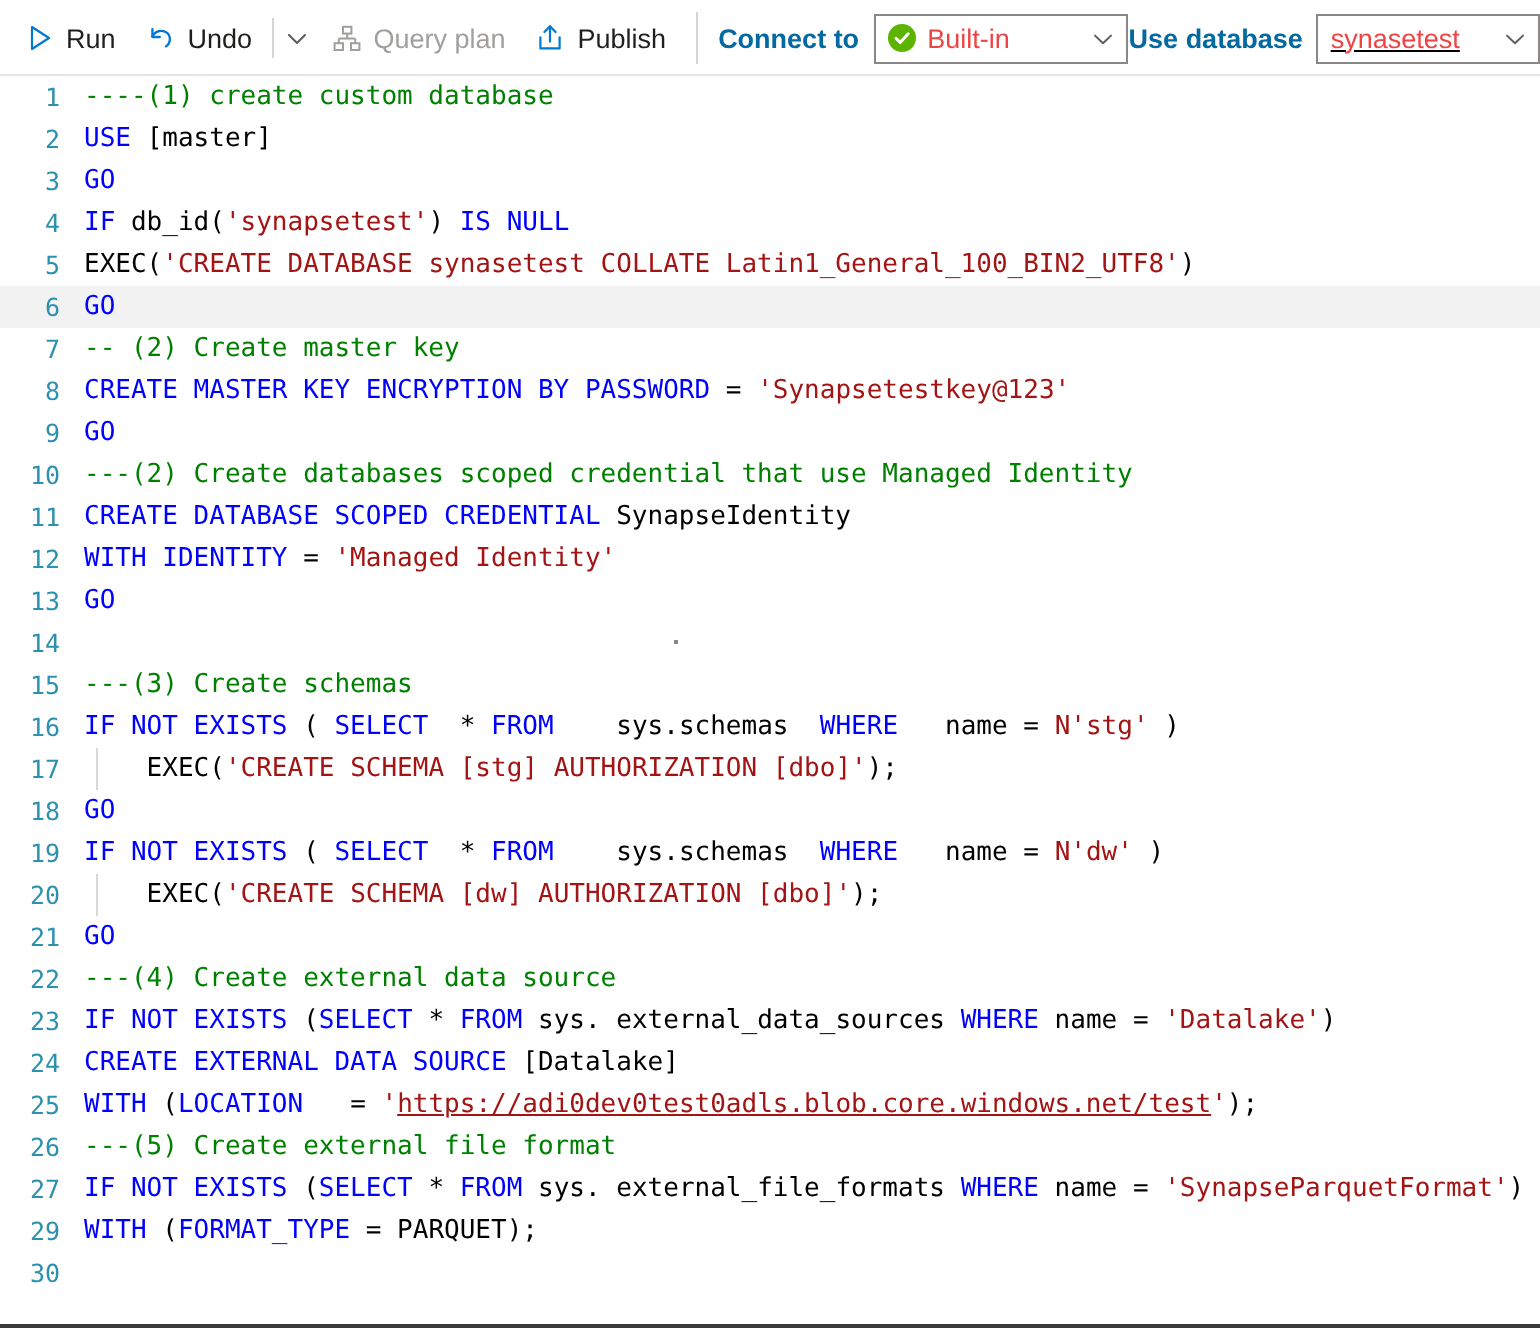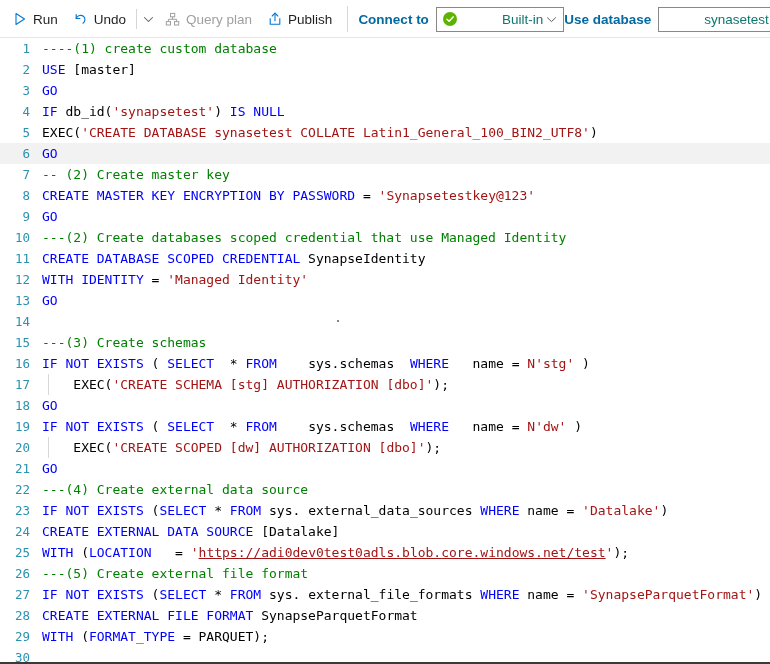--- a/index.html
+++ b/index.html
@@ -32,25 +32,25 @@
   }
   .tb-div{width:1px;height:26px;background:#d6d6d6;margin:0 10px 0 8px;flex:0 0 auto;}
 
   .tb-label{font-size:13.5px;color:#0369a1;font-weight:bold;white-space:nowrap;margin-right:7px;}
 
   .combo{
     height:25px;border:1px solid #8a8886;background:#fff;display:flex;align-items:center;
     box-sizing:border-box;padding:0 4px 0 6px;cursor:pointer;position:relative;
   }
   .combo .cb-text{
-    font-size:13.5px;color:#0f766e;white-space:nowrap;overflow:hidden;text-overflow:ellipsis;flex:1 1 auto;margin-left:39px;
+    font-size:13.5px;color:#ef4444;white-space:nowrap;overflow:hidden;text-overflow:ellipsis;flex:1 1 auto;
   }
   .combo .cb-caret{width:16px;flex:0 0 auto;display:flex;align-items:center;justify-content:center;}
   .combo-builtin{width:156px;}
-  .combo-db{width:136px;}
+  .combo-db{width:136px;text-decoration:underline;}
   .statusdot{
     width:14px;height:14px;border-radius:50%;background:#5cb300;flex:0 0 auto;
     margin-right:6px;display:flex;align-items:center;justify-content:center;
   }
 
   
   .editor{
     flex:1 1 auto;position:relative;overflow:hidden;background:#ffffff;
     font-family:"DejaVu Sans Mono","Liberation Mono",monospace;
   }
@@ -182,27 +182,26 @@
       <div class="code-row"><div class="gutter">10</div><div class="codetext"><span class="cmt">---(2) Create databases scoped credential that use Managed Identity</span></div></div>
       <div class="code-row"><div class="gutter">11</div><div class="codetext"><span class="kw">CREATE DATABASE SCOPED CREDENTIAL </span><span class="pl">SynapseIdentity</span></div></div>
       <div class="code-row"><div class="gutter">12</div><div class="codetext"><span class="kw">WITH IDENTITY </span><span class="pl">= </span><span class="str">'Managed Identity'</span></div></div>
       <div class="code-row"><div class="gutter">13</div><div class="codetext"><span class="kw">GO</span></div></div>
       <div class="code-row"><div class="gutter">14</div><div class="codetext"><span class="pl"></span></div><div class="dot14"></div></div>
       <div class="code-row"><div class="gutter">15</div><div class="codetext"><span class="cmt">---(3) Create schemas</span></div></div>
       <div class="code-row"><div class="gutter">16</div><div class="codetext"><span class="kw">IF NOT EXISTS </span><span class="pl">( </span><span class="kw">SELECT </span><span class="pl"> * </span><span class="kw">FROM</span><span class="pl">    sys.schemas  </span><span class="kw">WHERE</span><span class="pl">   name </span><span class="pl">= </span><span class="str">N'stg'</span><span class="pl"> )</span></div></div>
       <div class="code-row"><div class="gutter">17</div><div class="codetext"><span class="pl">    EXEC(</span><span class="str">'CREATE SCHEMA [stg] AUTHORIZATION [dbo]'</span><span class="pl">);</span></div><div class="indentguide"></div></div>
       <div class="code-row"><div class="gutter">18</div><div class="codetext"><span class="kw">GO</span></div></div>
       <div class="code-row"><div class="gutter">19</div><div class="codetext"><span class="kw">IF NOT EXISTS </span><span class="pl">( </span><span class="kw">SELECT </span><span class="pl"> * </span><span class="kw">FROM</span><span class="pl">    sys.schemas  </span><span class="kw">WHERE</span><span class="pl">   name </span><span class="pl">= </span><span class="str">N'dw'</span><span class="pl"> )</span></div></div>
-      <div class="code-row"><div class="gutter">20</div><div class="codetext"><span class="pl">    EXEC(</span><span class="str">'CREATE SCOPED [dw] AUTHORIZATION [dbo]'</span><span class="pl">);</span></div><div class="indentguide"></div></div>
+      <div class="code-row"><div class="gutter">20</div><div class="codetext"><span class="pl">    EXEC(</span><span class="str">'CREATE SCHEMA [dw] AUTHORIZATION [dbo]'</span><span class="pl">);</span></div><div class="indentguide"></div></div>
       <div class="code-row"><div class="gutter">21</div><div class="codetext"><span class="kw">GO</span></div></div>
       <div class="code-row"><div class="gutter">22</div><div class="codetext"><span class="cmt">---(4) Create external data source</span></div></div>
       <div class="code-row"><div class="gutter">23</div><div class="codetext"><span class="kw">IF NOT EXISTS </span><span class="pl">(</span><span class="kw">SELECT </span><span class="pl">* </span><span class="kw">FROM </span><span class="pl">sys. external_data_sources </span><span class="kw">WHERE </span><span class="pl">name </span><span class="pl">= </span><span class="str">'Datalake'</span><span class="pl">)</span></div></div>
       <div class="code-row"><div class="gutter">24</div><div class="codetext"><span class="kw">CREATE EXTERNAL DATA SOURCE </span><span class="pl">[Datalake]</span></div></div>
       <div class="code-row"><div class="gutter">25</div><div class="codetext"><span class="kw">WITH </span><span class="pl">(</span><span class="kw">LOCATION</span><span class="pl">   = </span><span class="str">'</span><span class="url">https://adi0dev0test0adls.blob.core.windows.net/test</span><span class="str">'</span><span class="pl">);</span></div></div>
       <div class="code-row"><div class="gutter">26</div><div class="codetext"><span class="cmt">---(5) Create external file format</span></div></div>
       <div class="code-row"><div class="gutter">27</div><div class="codetext"><span class="kw">IF NOT EXISTS </span><span class="pl">(</span><span class="kw">SELECT </span><span class="pl">* </span><span class="kw">FROM </span><span class="pl">sys. external_file_formats </span><span class="kw">WHERE </span><span class="pl">name </span><span class="pl">= </span><span class="str">'SynapseParquetFormat'</span><span class="pl">)</span></div></div>
-      <div class="code-row"><div class="gutter">28</div><div class="codetext"><span class="kw">CREATE EXTERNAL FILE FORMAT </span><span class="pl">SynapseParquetFormat</span></div></div>
       <div class="code-row"><div class="gutter">29</div><div class="codetext"><span class="kw">WITH </span><span class="pl">(</span><span class="kw">FORMAT_TYPE</span><span class="pl"> = </span><span class="pl">PARQUET);</span></div></div>
       <div class="code-row"><div class="gutter">30</div><div class="codetext"><span class="pl"></span></div></div>
     </div>
   <div class="bottomline"></div>
 
 </div>
 
 </body></html>

